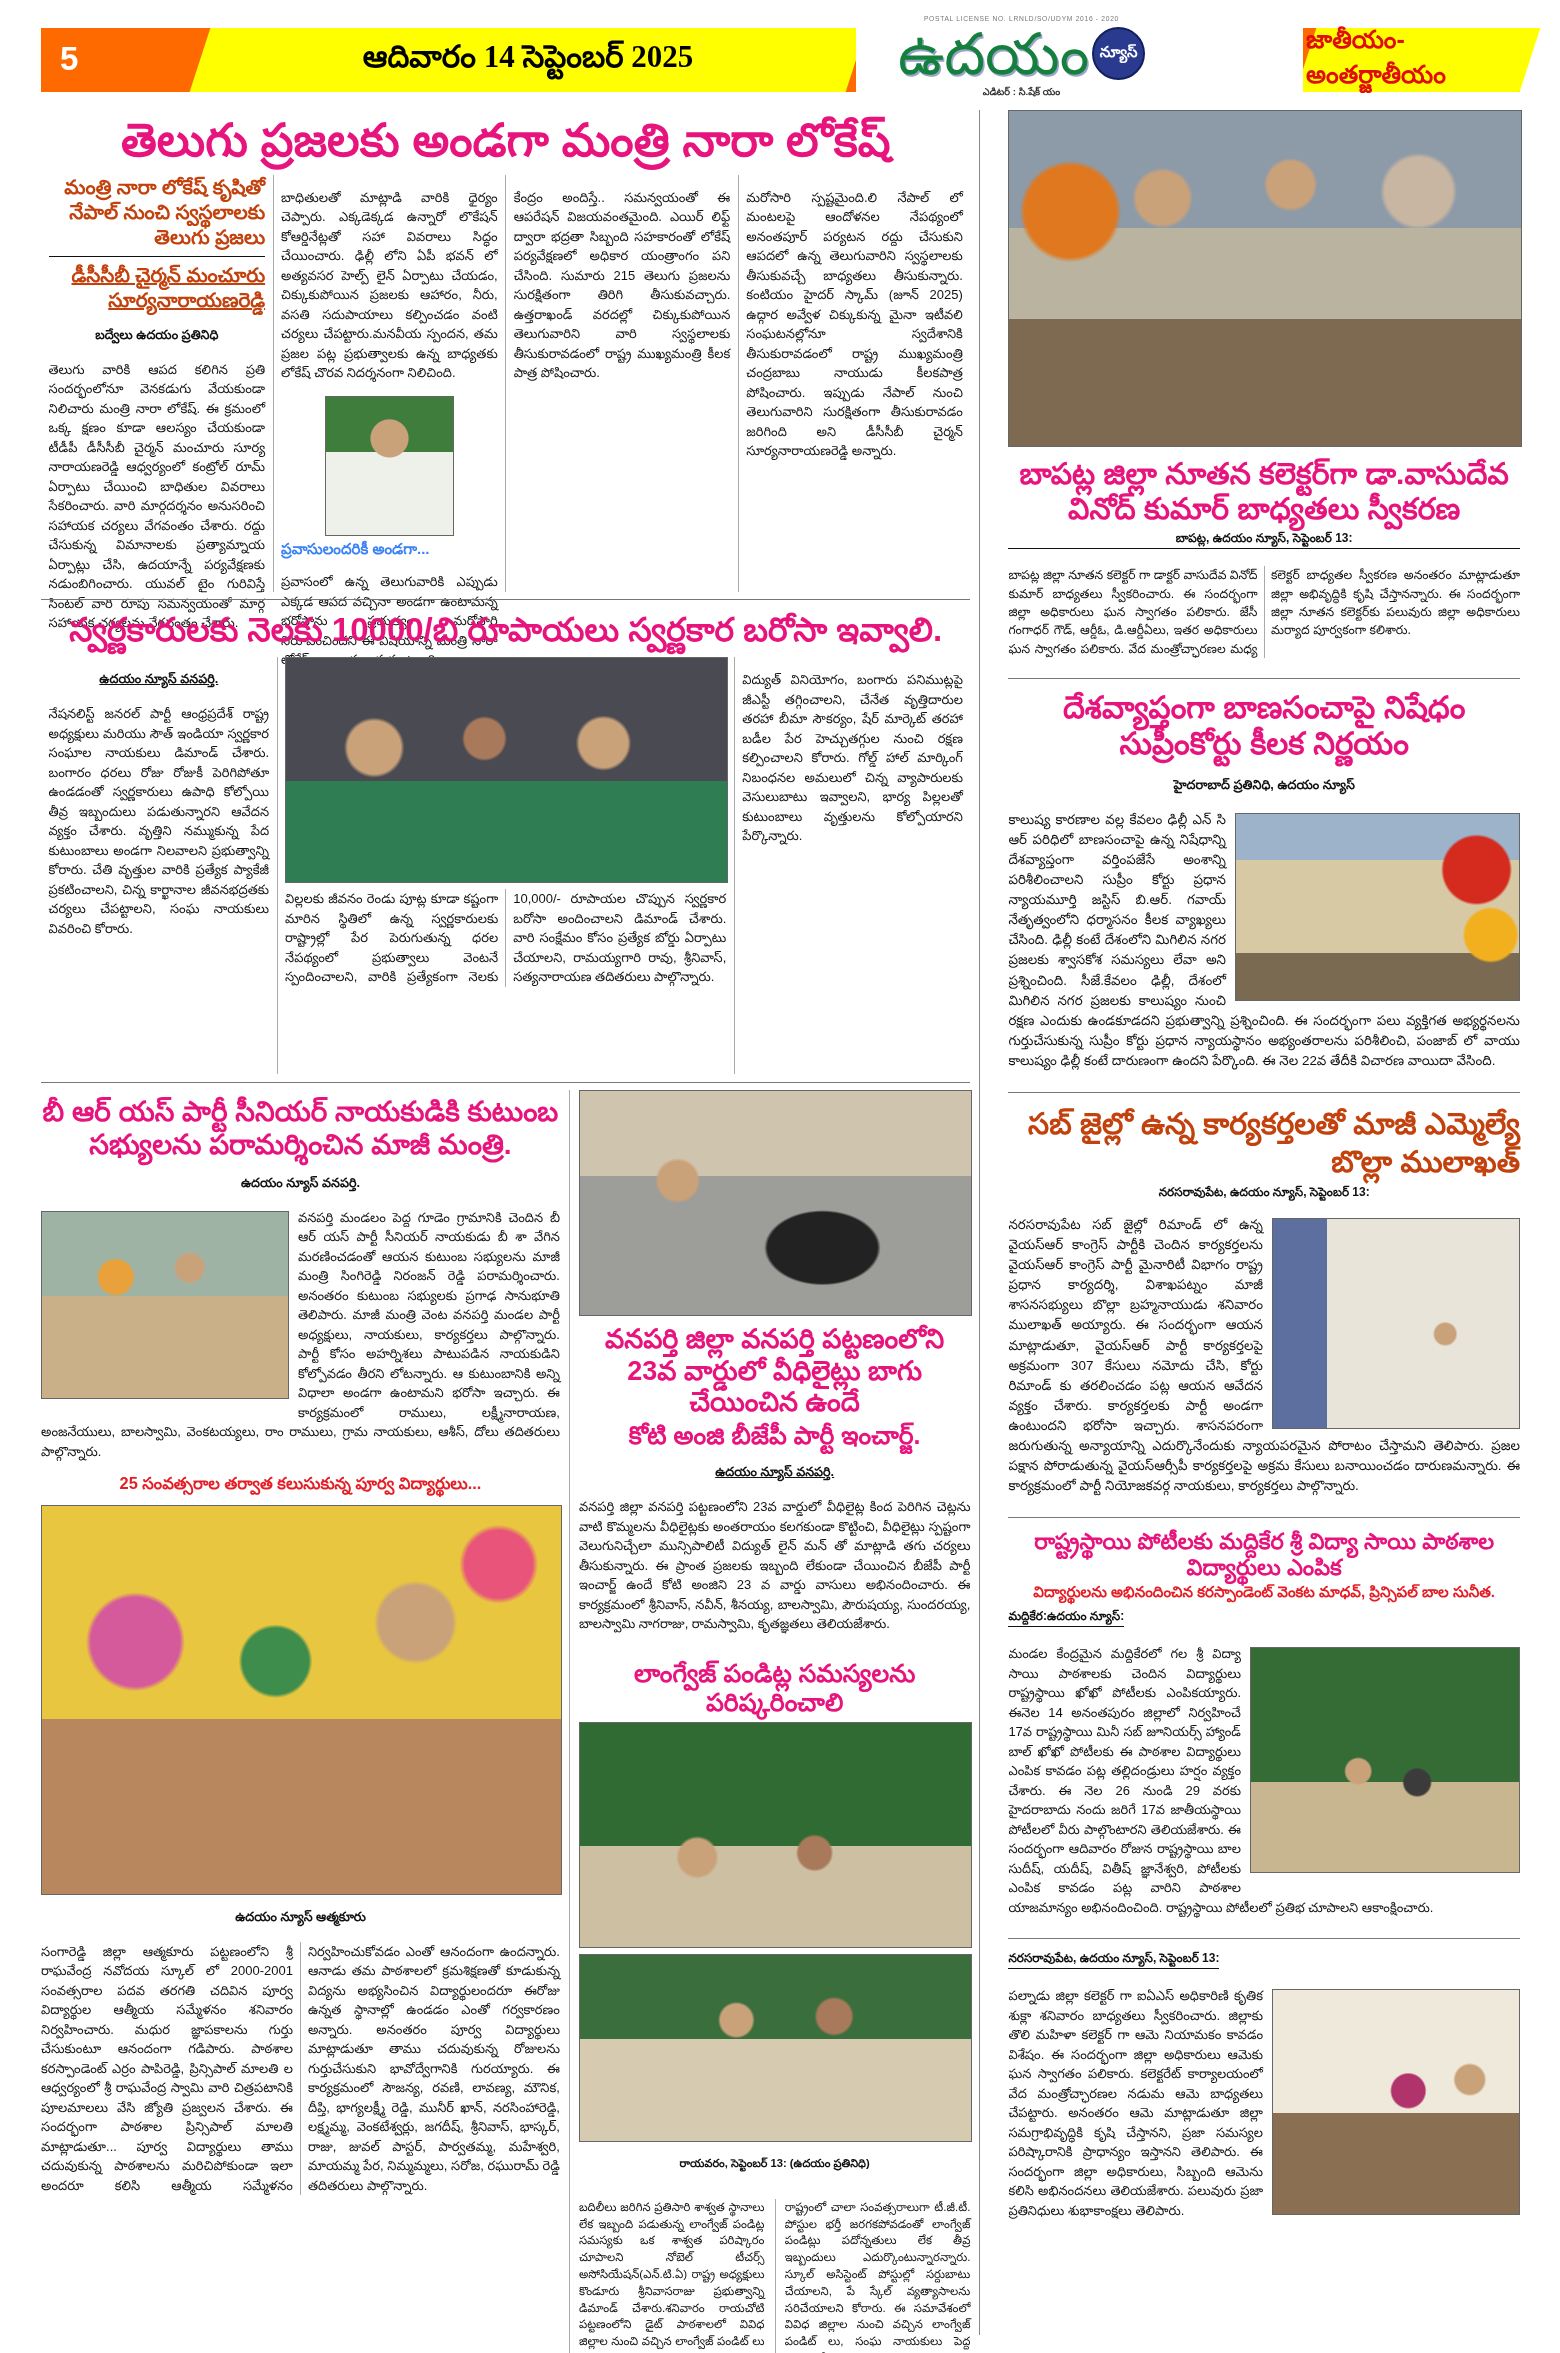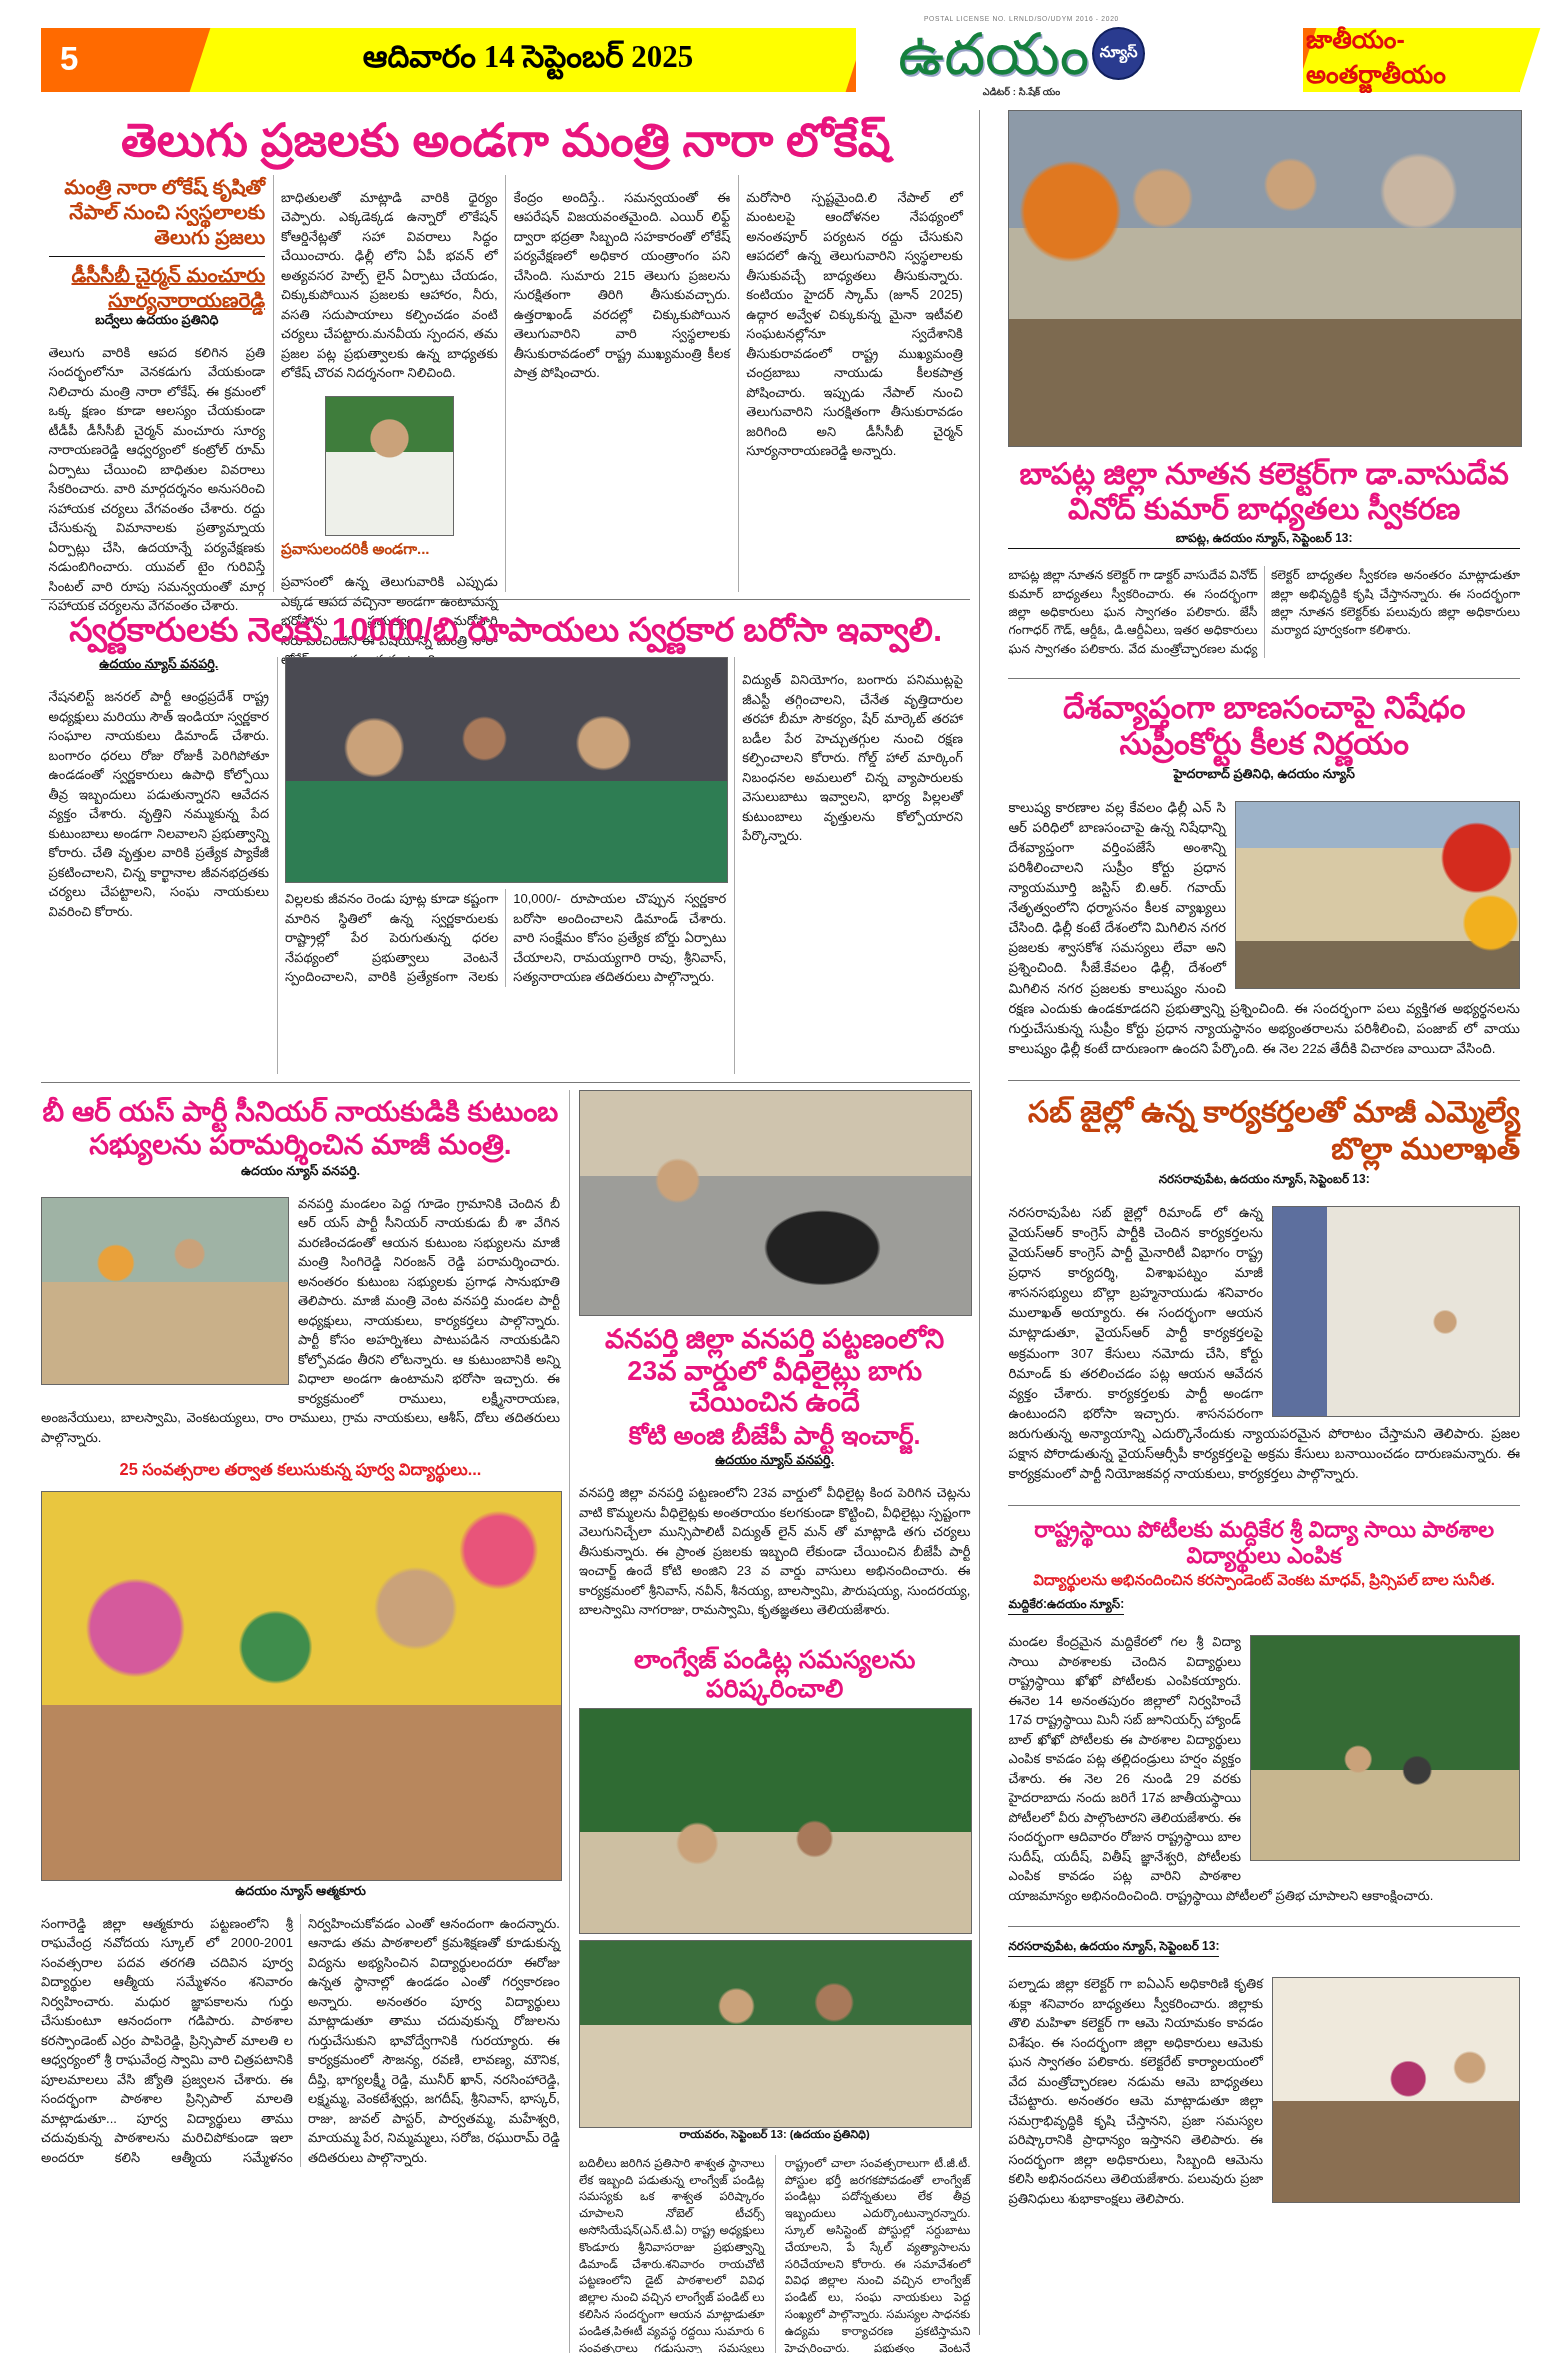--- a/index.html
+++ b/index.html
@@ -26,21 +26,21 @@
               border:2.2px solid #11205e;margin-bottom:6px;}
   .editor-line{font-size:9.7px;color:#333;font-weight:bold;}
   
   .content{position:absolute;left:41px;top:110px;width:1479px;height:2225px;display:flex;gap:28px;}
   .zone-left{width:941px;display:flex;flex-direction:column;border-right:1.5px solid #888;padding-right:9px;}
   .zone-right{width:518px;display:flex;flex-direction:column;}
   .hl-pink{color:#e8147e;font-weight:bold;text-align:center;line-height:1.18;}
   .hl-black{color:#c2410c;font-weight:bold;text-align:right;line-height:1.25;}
   .deck-red{color:#e51e25;font-weight:bold;text-align:center;}
   .dateline{font-weight:bold;font-size:12px;text-align:center;margin:4.5px 0;}
-  .byline{font-weight:bold;font-size:12.7px;text-align:center;margin:0 0;}
+  .byline{font-weight:bold;font-size:12.7px;text-align:center;margin:15px 0;}
   .body-txt{font-size:13px;line-height:1.5;text-align:justify;word-break:break-word;}
   .rule{border:none;border-top:1.5px solid #777;margin:7.5px 0;}
   .cols{display:flex;}
   .col{padding:0 7.5px;border-right:0.7px solid #aaa;}
   .col:last-child{border-right:none;}
   
   .photo{position:relative;background:#888;overflow:hidden;border:0.7px solid #666;}
   .ph-collector{background:
      radial-gradient(circle at 12% 30%,#e07820 0 9%,transparent 10%),
      radial-gradient(circle at 30% 26%,#caa27a 0 6%,transparent 7%),
@@ -134,21 +134,21 @@
         <div class="cols" style="height:417px;">
           <div class="col" style="width:25%;">
             <div class="hl-black" style="font-size:20px;border-bottom:1.5px solid #111;padding-bottom:6px;">మంత్రి నారా లోకేష్ కృషితో నేపాల్ నుంచి స్వస్థలాలకు తెలుగు ప్రజలు</div>
             <div class="hl-black" style="font-size:20px;margin-top:6px;text-decoration:underline;">డీసీసీబీ చైర్మన్ మంచూరు సూర్యనారాయణరెడ్డి</div>
             <div class="byline">బద్వేలు ఉదయం ప్రతినిధి</div>
             <p class="body-txt">తెలుగు వారికి ఆపద కలిగిన ప్రతి సందర్భంలోనూ వెనకడుగు వేయకుండా నిలిచారు మంత్రి నారా లోకేష్. ఈ క్రమంలో ఒక్క క్షణం కూడా ఆలస్యం చేయకుండా టీడీపీ డీసీసీబీ చైర్మన్ మంచూరు సూర్య నారాయణరెడ్డి ఆధ్వర్యంలో కంట్రోల్ రూమ్ ఏర్పాటు చేయించి బాధితుల వివరాలు సేకరించారు. వారి మార్గదర్శనం అనుసరించి సహాయక చర్యలు వేగవంతం చేశారు. రద్దు చేసుకున్న విమానాలకు ప్రత్యామ్నాయ ఏర్పాట్లు చేసి, ఉదయాన్నే పర్యవేక్షణకు నడుంబిగించారు. యువల్ టైం గురివిస్తే సింటల్ వారి రూపు సమన్వయంతో మార్గ సహాయక చర్యలను వేగవంతం చేశారు.</p>
           </div>
           <div class="col" style="width:25%;">
             <p class="body-txt">బాధితులతో మాట్లాడి వారికి ధైర్యం చెప్పారు. ఎక్కడెక్కడ ఉన్నారో లొకేషన్ కోఆర్డినేట్లతో సహా వివరాలు సిద్ధం చేయించారు. ఢిల్లీ లోని ఏపీ భవన్ లో అత్యవసర హెల్ప్ లైన్ ఏర్పాటు చేయడం, చిక్కుకుపోయిన ప్రజలకు ఆహారం, నీరు, వసతి సదుపాయాలు కల్పించడం వంటి చర్యలు చేపట్టారు.మనవీయ స్పందన, తమ ప్రజల పట్ల ప్రభుత్వాలకు ఉన్న బాధ్యతకు లోకేష్ చొరవ నిదర్శనంగా నిలిచింది.</p>
             <div class="photo ph-minister" style="width:127px;height:138px;margin:4.5px auto;"></div>
-            <div class="hl-black" style="font-size:15px;color:#c2410c;text-align:left;">ప్రవాసులందరికీ అండగా...</div>
+            <div class="hl-black" style="font-size:15px;color:#3b82f6;text-align:left;">ప్రవాసులందరికీ అండగా...</div>
             <p class="body-txt">ప్రవాసంలో ఉన్న తెలుగువారికి ఎప్పుడు ఎక్కడ ఆపద వచ్చినా అండగా ఉంటామన్న భరోసాను ప్రభుత్వం మరోసారి నిరూపించిందని ఈ విషయాన్ని మంత్రి నారా లోకేష్ ద్వారా ముందుకుంటుంది.</p>
           </div>
           <div class="col" style="width:25%;">
             <p class="body-txt">కేంద్రం అందిస్తే.. సమన్వయంతో ఈ ఆపరేషన్ విజయవంతమైంది. ఎయిర్ లిఫ్ట్ ద్వారా భద్రతా సిబ్బంది సహకారంతో లోకేష్ పర్యవేక్షణలో అధికార యంత్రాంగం పని చేసింది. సుమారు 215 తెలుగు ప్రజలను సురక్షితంగా తిరిగి తీసుకువచ్చారు. ఉత్తరాఖండ్ వరదల్లో చిక్కుకుపోయిన తెలుగువారిని వారి స్వస్థలాలకు తీసుకురావడంలో రాష్ట్ర ముఖ్యమంత్రి కీలక పాత్ర పోషించారు.</p>
           </div>
           <div class="col" style="width:25%;">
             <p class="body-txt">మరోసారి స్పష్టమైంది.లి నేపాల్ లో మంటలపై ఆందోళనల నేపథ్యంలో అనంతపూర్ పర్యటన రద్దు చేసుకుని ఆపదలో ఉన్న తెలుగువారిని స్వస్థలాలకు తీసుకువచ్చే బాధ్యతలు తీసుకున్నారు. కంటియం హైదర్ స్కామ్ (జూన్ 2025) ఉద్గార అవ్వేళ చిక్కుకున్న మైనా ఇటీవలి సంఘటనల్లోనూ స్వదేశానికి తీసుకురావడంలో రాష్ట్ర ముఖ్యమంత్రి చంద్రబాబు నాయుడు కీలకపాత్ర పోషించారు. ఇప్పుడు నేపాల్ నుంచి తెలుగువారిని సురక్షితంగా తీసుకురావడం జరిగింది అని డీసీసీబీ చైర్మన్ సూర్యనారాయణరెడ్డి అన్నారు.</p>
           </div>
         </div>
       </section>

